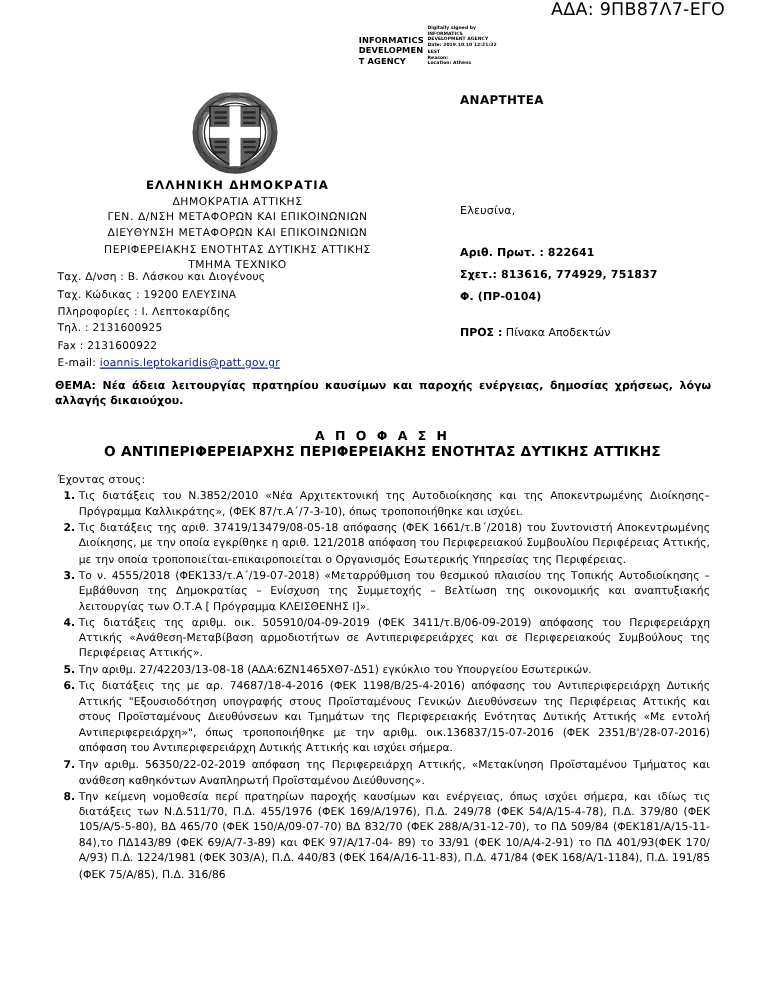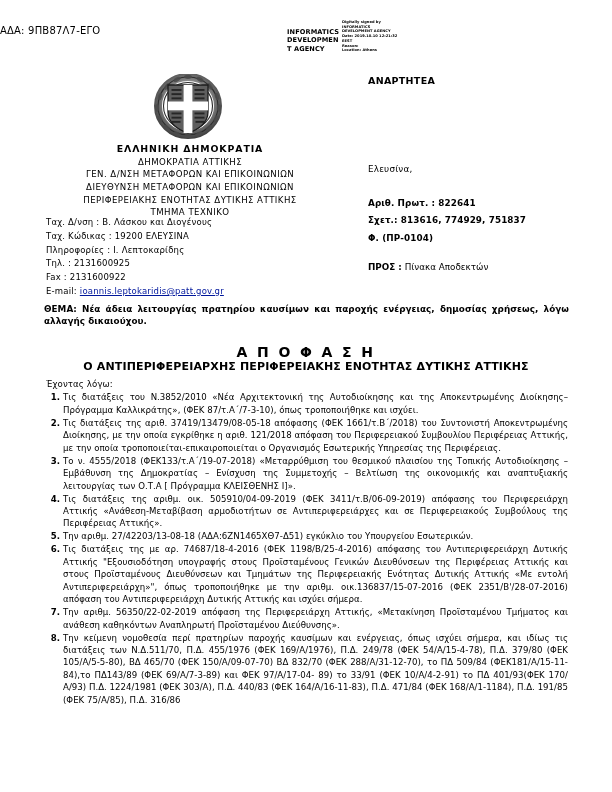--- a/index.html
+++ b/index.html
@@ -18,24 +18,25 @@
   .page {
     position: relative;
     width: 612px;
     height: 792px;
     box-sizing: border-box;
   }
 
   
   .ada-code {
     position: absolute;
-    top: 25px;
+    top: 0;
     left: 0;
     width: 580px;
-    font-size: 10px;
+    text-align: right;
+    font-size: 14px;
     letter-spacing: 0.2px;
   }
 
   
   .sig-stamp {
     position: absolute;
     top: 19px;
     left: 287px;
     display: flex;
     align-items: flex-end;
@@ -143,21 +144,21 @@
   
   .decision {
     position: absolute;
     top: 344px;
     left: 42px;
     width: 528px;
     text-align: center;
     font-weight: bold;
   }
   .decision .d1 {
-    font-size: 14px;
+    font-size: 10px;
     letter-spacing: 2.4px;
   }
   .decision .d2 {
     font-size: 11px;
     letter-spacing: 0.15px;
     margin-top: 0;
   }
 
   
   .body-sec {
@@ -311,21 +312,21 @@
     <span>ΘΕΜΑ:</span>
     <span>Νέα άδεια λειτουργίας πρατηρίου καυσίμων και παροχής ενέργειας, δημοσίας χρήσεως, λόγω αλλαγής δικαιούχου.</span>
   </div>
 
   <div class="decision">
     <div class="d1">Α Π Ο Φ Α Σ Η</div>
     <div class="d2">Ο ΑΝΤΙΠΕΡΙΦΕΡΕΙΑΡΧΗΣ ΠΕΡΙΦΕΡΕΙΑΚΗΣ ΕΝΟΤΗΤΑΣ ΔΥΤΙΚΗΣ ΑΤΤΙΚΗΣ</div>
   </div>
 
   <div class="body-sec">
-    <div class="preamble">Έχοντας λόγω:</div>
+    <div class="preamble">Έχοντας στους:</div>
     <ol class="refs" id="refs-list">
         <li><span class="num">1.</span><span>Τις διατάξεις του Ν.3852/2010 «Νέα Αρχιτεκτονική της Αυτοδιοίκησης και της Αποκεντρωμένης Διοίκησης– Πρόγραμμα Καλλικράτης», (ΦΕΚ 87/τ.Α΄/7-3-10), όπως τροποποιήθηκε και ισχύει.</span></li>
         <li><span class="num">2.</span><span>Τις διατάξεις της αριθ. 37419/13479/08-05-18 απόφασης (ΦΕΚ 1661/τ.Β΄/2018) του Συντονιστή Αποκεντρωμένης Διοίκησης, με την οποία εγκρίθηκε η αριθ. 121/2018 απόφαση του Περιφερειακού Συμβουλίου Περιφέρειας Αττικής, με την οποία τροποποιείται-επικαιροποιείται ο Οργανισμός Εσωτερικής Υπηρεσίας της Περιφέρειας.</span></li>
         <li><span class="num">3.</span><span>Το ν. 4555/2018 (ΦΕΚ133/τ.Α΄/19-07-2018) «Μεταρρύθμιση του θεσμικού πλαισίου της Τοπικής Αυτοδιοίκησης – Εμβάθυνση της Δημοκρατίας – Ενίσχυση της Συμμετοχής – Βελτίωση της οικονομικής και αναπτυξιακής λειτουργίας των Ο.Τ.Α [ Πρόγραμμα ΚΛΕΙΣΘΕΝΗΣ Ι]».</span></li>
         <li><span class="num">4.</span><span>Τις διατάξεις της αριθμ. οικ. 505910/04-09-2019 (ΦΕΚ 3411/τ.Β/06-09-2019) απόφασης του Περιφερειάρχη Αττικής «Ανάθεση-Μεταβίβαση αρμοδιοτήτων σε Αντιπεριφερειάρχες και σε Περιφερειακούς Συμβούλους της Περιφέρειας Αττικής».</span></li>
         <li><span class="num">5.</span><span>Την αριθμ. 27/42203/13-08-18 (ΑΔΑ:6ΖΝ1465ΧΘ7-Δ51) εγκύκλιο του Υπουργείου Εσωτερικών.</span></li>
         <li><span class="num">6.</span><span>Τις διατάξεις της με αρ. 74687/18-4-2016 (ΦΕΚ 1198/Β/25-4-2016) απόφασης του Αντιπεριφερειάρχη Δυτικής Αττικής "Εξουσιοδότηση υπογραφής στους Προϊσταμένους Γενικών Διευθύνσεων της Περιφέρειας Αττικής και στους Προϊσταμένους Διευθύνσεων και Τμημάτων της Περιφερειακής Ενότητας Δυτικής Αττικής «Με εντολή Αντιπεριφερειάρχη»", όπως τροποποιήθηκε με την αριθμ. οικ.136837/15-07-2016 (ΦΕΚ 2351/Β'/28-07-2016) απόφαση του Αντιπεριφερειάρχη Δυτικής Αττικής και ισχύει σήμερα.</span></li>
         <li><span class="num">7.</span><span>Την αριθμ. 56350/22-02-2019 απόφαση της Περιφερειάρχη Αττικής, «Μετακίνηση Προϊσταμένου Τμήματος και ανάθεση καθηκόντων Αναπληρωτή Προϊσταμένου Διεύθυνσης».</span></li>
         <li><span class="num">8.</span><span>Την κείμενη νομοθεσία περί πρατηρίων παροχής καυσίμων και ενέργειας, όπως ισχύει σήμερα, και ιδίως τις διατάξεις των Ν.Δ.511/70, Π.Δ. 455/1976 (ΦΕΚ 169/Α/1976), Π.Δ. 249/78 (ΦΕΚ 54/Α/15-4-78), Π.Δ. 379/80 (ΦΕΚ 105/Α/5-5-80), ΒΔ 465/70 (ΦΕΚ 150/Α/09-07-70) ΒΔ 832/70 (ΦΕΚ 288/Α/31-12-70), το ΠΔ 509/84 (ΦΕΚ181/Α/15-11-84),το ΠΔ143/89 (ΦΕΚ 69/Α/7-3-89) και ΦΕΚ 97/Α/17-04- 89) το 33/91 (ΦΕΚ 10/Α/4-2-91) το ΠΔ 401/93(ΦΕΚ 170/Α/93) Π.Δ. 1224/1981 (ΦΕΚ 303/Α), Π.Δ. 440/83 (ΦΕΚ 164/Α/16-11-83), Π.Δ. 471/84 (ΦΕΚ 168/Α/1-1184), Π.Δ. 191/85 (ΦΕΚ 75/Α/85), Π.Δ. 316/86</span></li>
       </ol>

